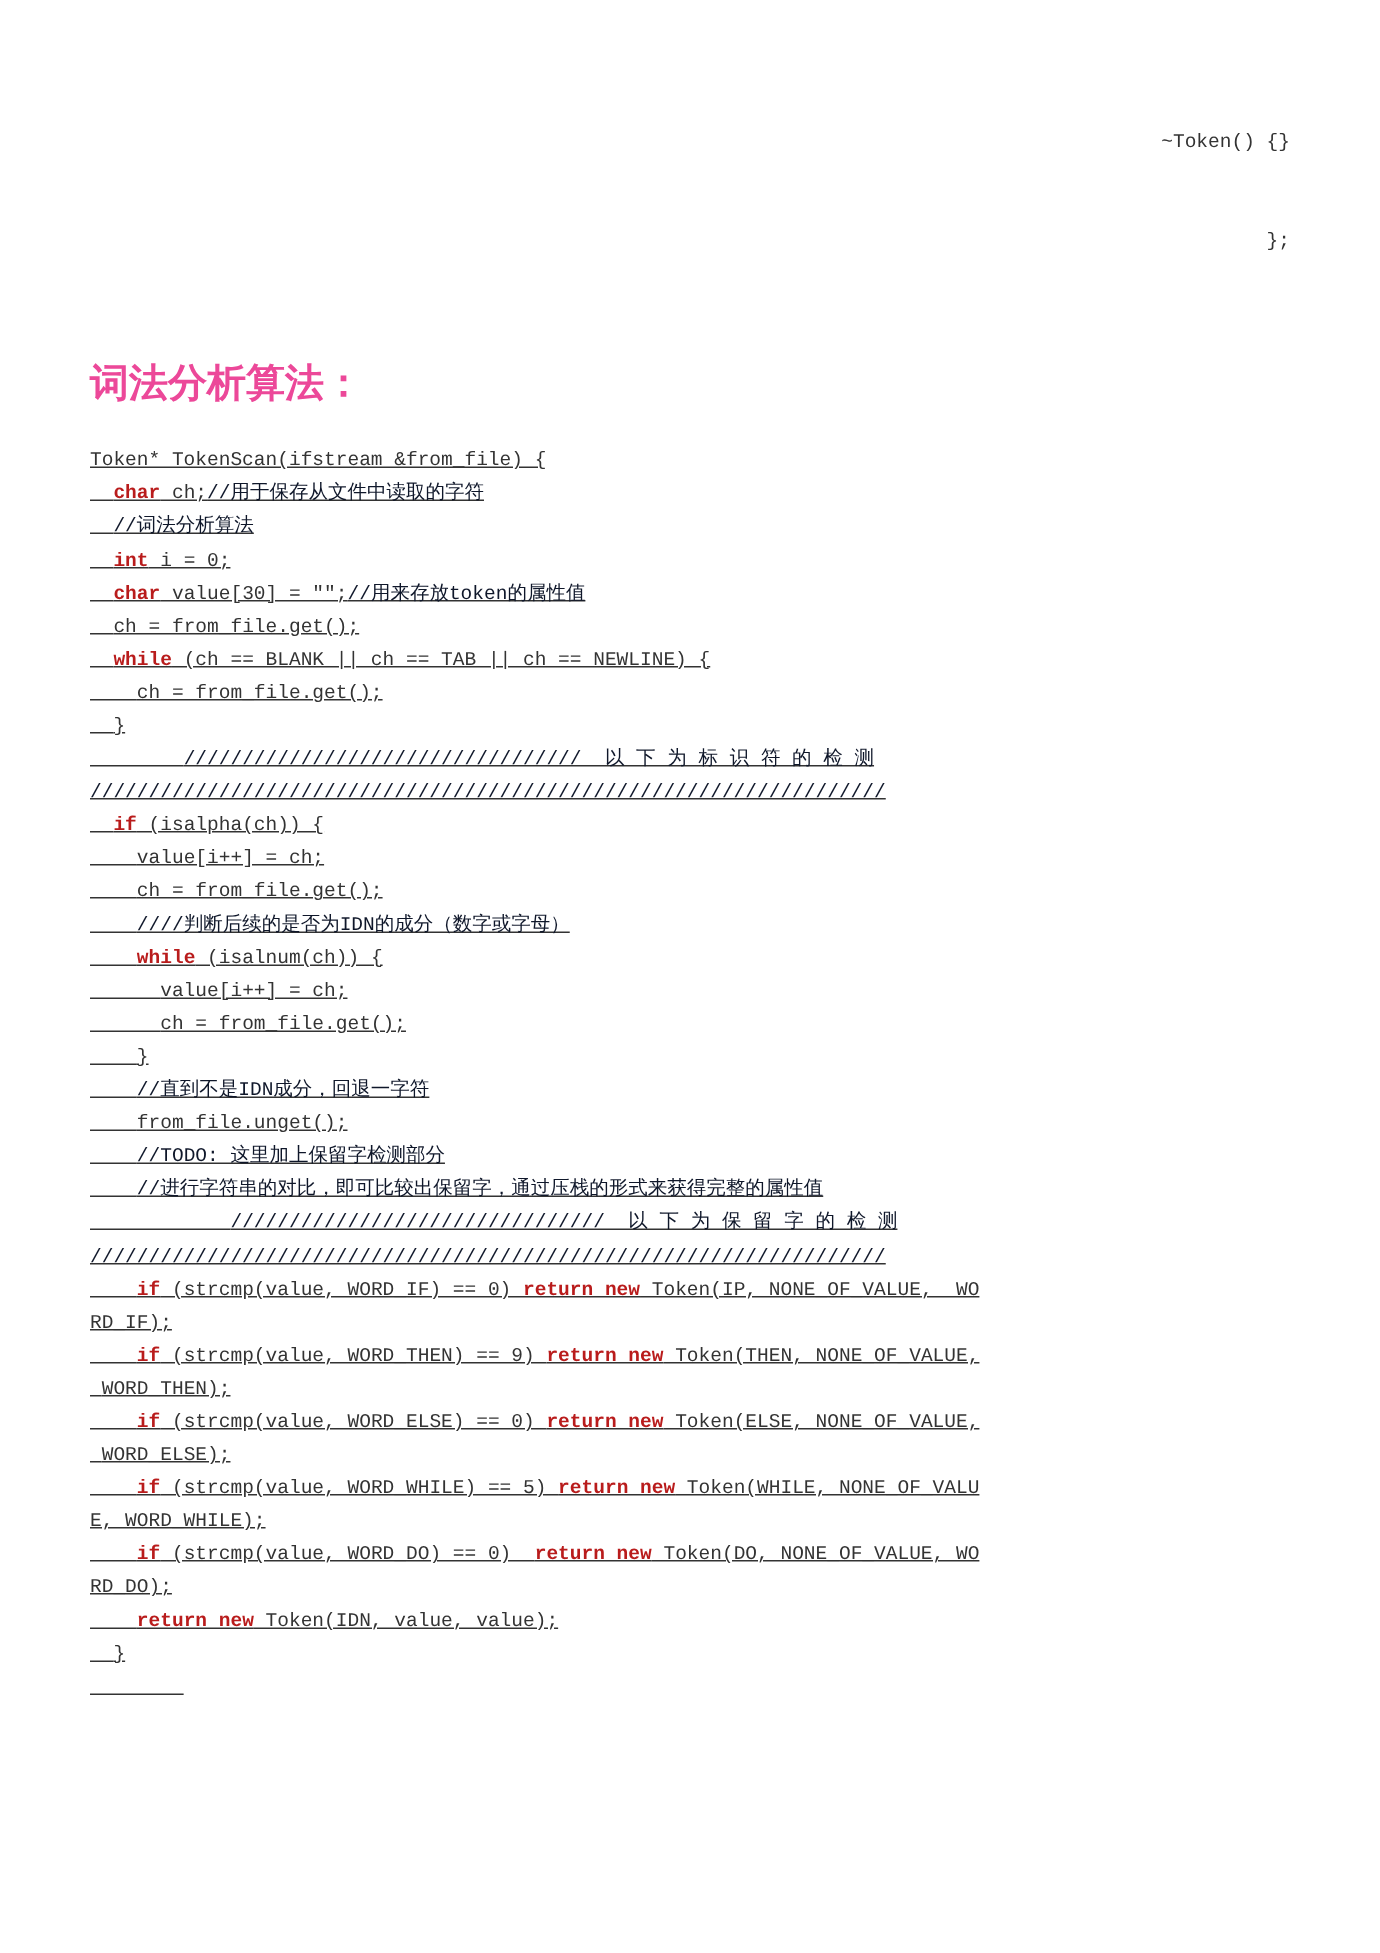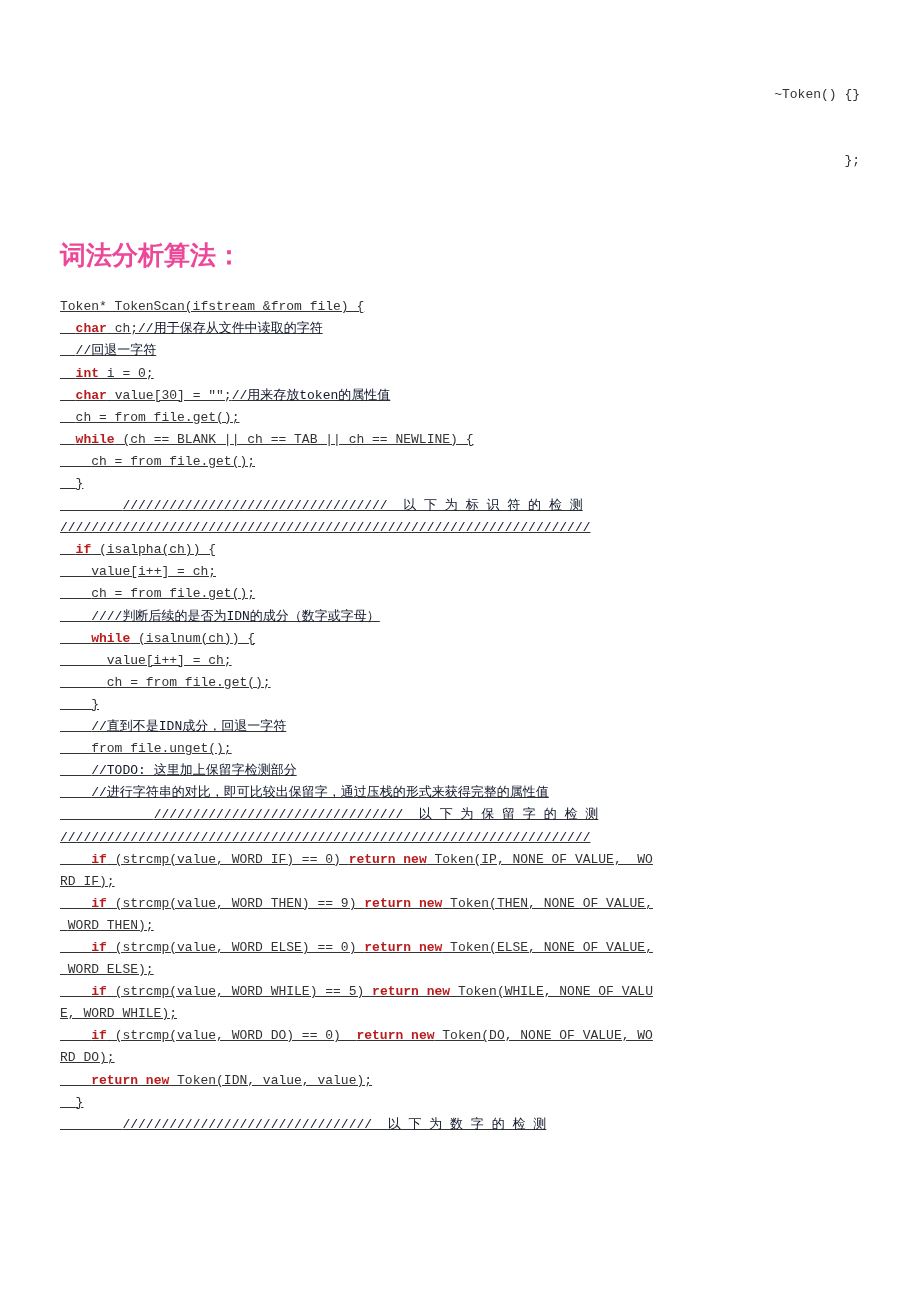--- a/index.html
+++ b/index.html
@@ -61,21 +61,21 @@
 <div class="code-block">
   <span class="line">  ~Token() {}</span>
   <span class="line">};</span>
 </div>
 
 <h2 class="section-heading">词法分析算法：</h2>
 
 <div class="code-container">
   <pre><span class="black">Token* TokenScan(ifstream &amp;from_file) {
   </span><span class="blue">char</span><span class="black"> ch;</span><span class="green">//用于保存从文件中读取的字符</span><span class="black">
-  </span><span class="green">//回退一字符</span><span class="black">
+  </span><span class="green">//词法分析算法</span><span class="black">
   </span><span class="blue">int</span><span class="black"> i = 0;
   </span><span class="blue">char</span><span class="black"> value[30] = "";</span><span class="green">//用来存放token的属性值</span><span class="black">
   ch = from_file.get();
   </span><span class="blue">while</span><span class="black"> (ch == BLANK || ch == TAB || ch == NEWLINE) {
     ch = from_file.get();
   }
         </span><span class="green">//////////////////////////////////  以 下 为 标 识 符 的 检 测</span><span class="black">
 </span><span class="green">////////////////////////////////////////////////////////////////////</span><span class="black">
   </span><span class="blue">if</span><span class="black"> (isalpha(ch)) {
     value[i++] = ch;
@@ -96,14 +96,14 @@
     </span><span class="blue">if</span><span class="black"> (strcmp(value, WORD_THEN) == 9) </span><span class="blue">return new</span><span class="black"> Token(THEN, NONE_OF_VALUE,
  WORD_THEN);
     </span><span class="blue">if</span><span class="black"> (strcmp(value, WORD_ELSE) == 0) </span><span class="blue">return new</span><span class="black"> Token(ELSE, NONE_OF_VALUE,
  WORD_ELSE);
     </span><span class="blue">if</span><span class="black"> (strcmp(value, WORD_WHILE) == 5) </span><span class="blue">return new</span><span class="black"> Token(WHILE, NONE_OF_VALU
 E, WORD_WHILE);
     </span><span class="blue">if</span><span class="black"> (strcmp(value, WORD_DO) == 0)  </span><span class="blue">return new</span><span class="black"> Token(DO, NONE_OF_VALUE, WO
 RD_DO);
     </span><span class="blue">return new</span><span class="black"> Token(IDN, value, value);
   }
-        </span><span class="green">////////////////////////////////  以 下 为 数 字 的 检 测</span></pre>
+        </span></pre>
 </div>
 
 </body></html>

